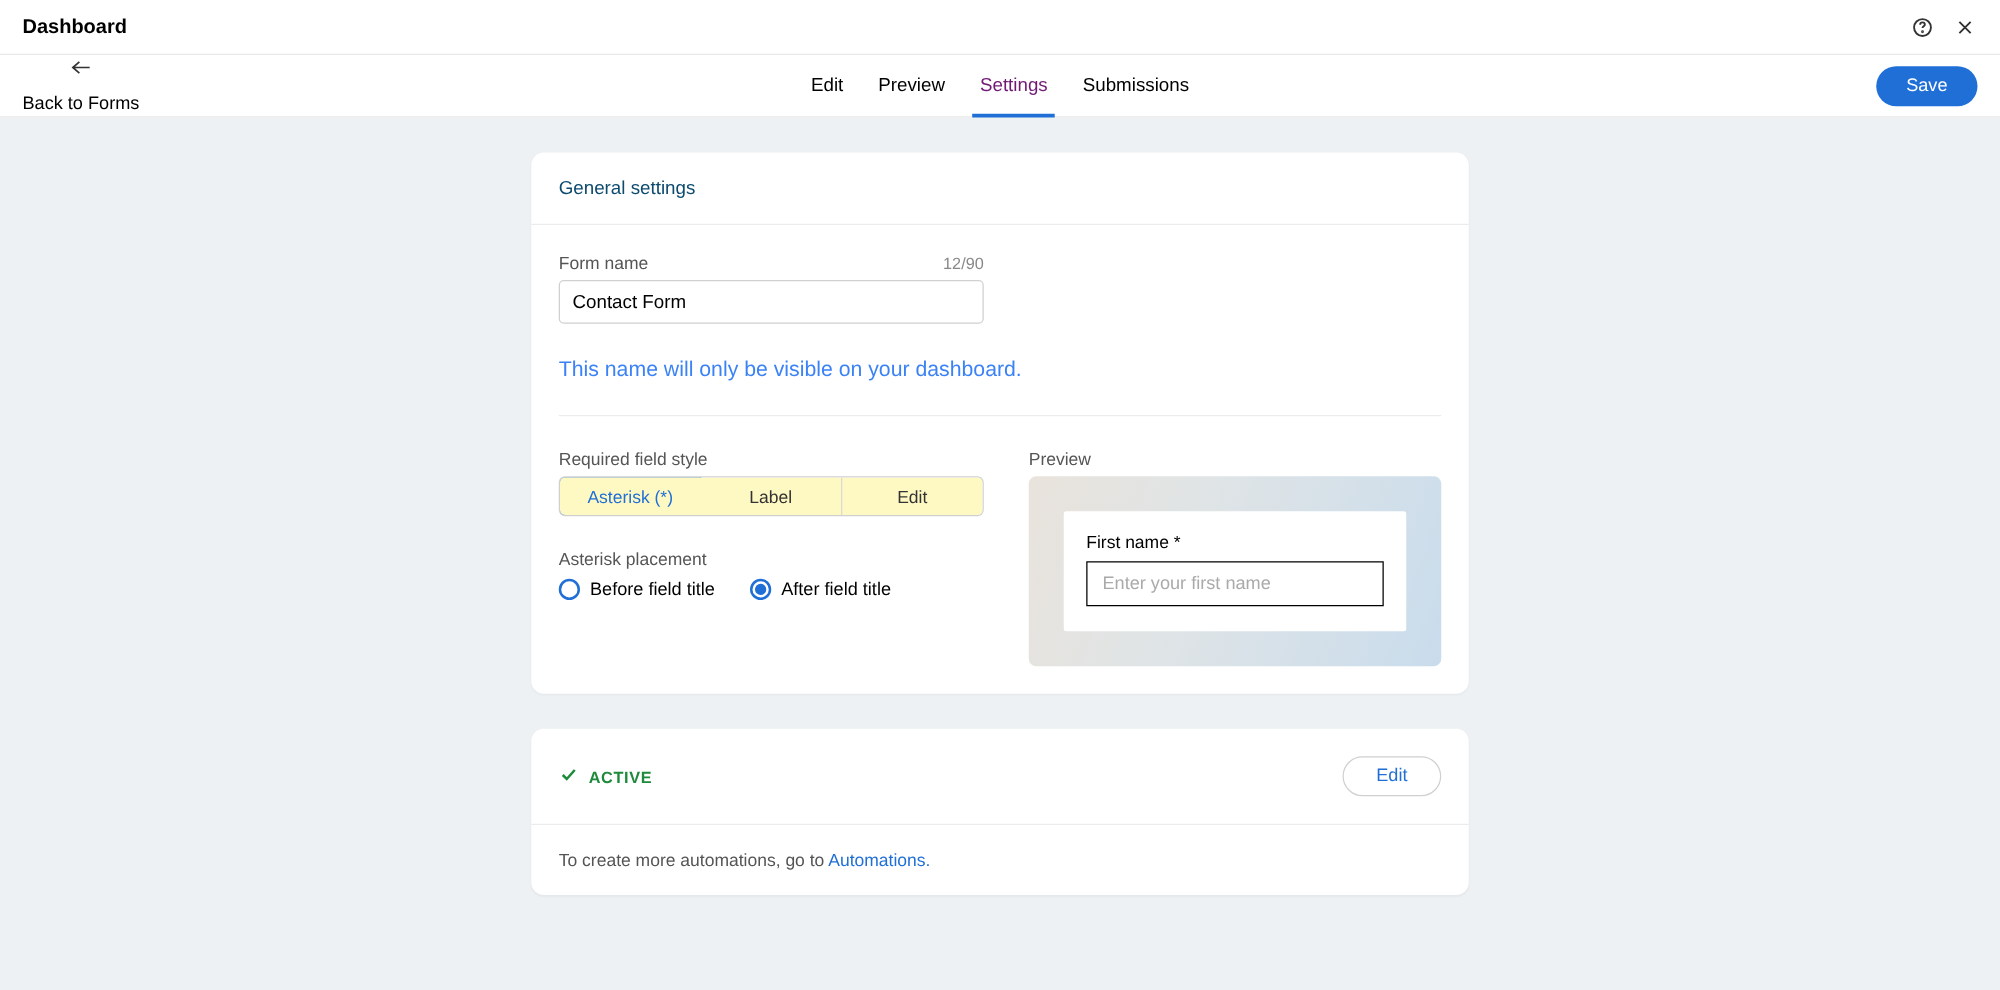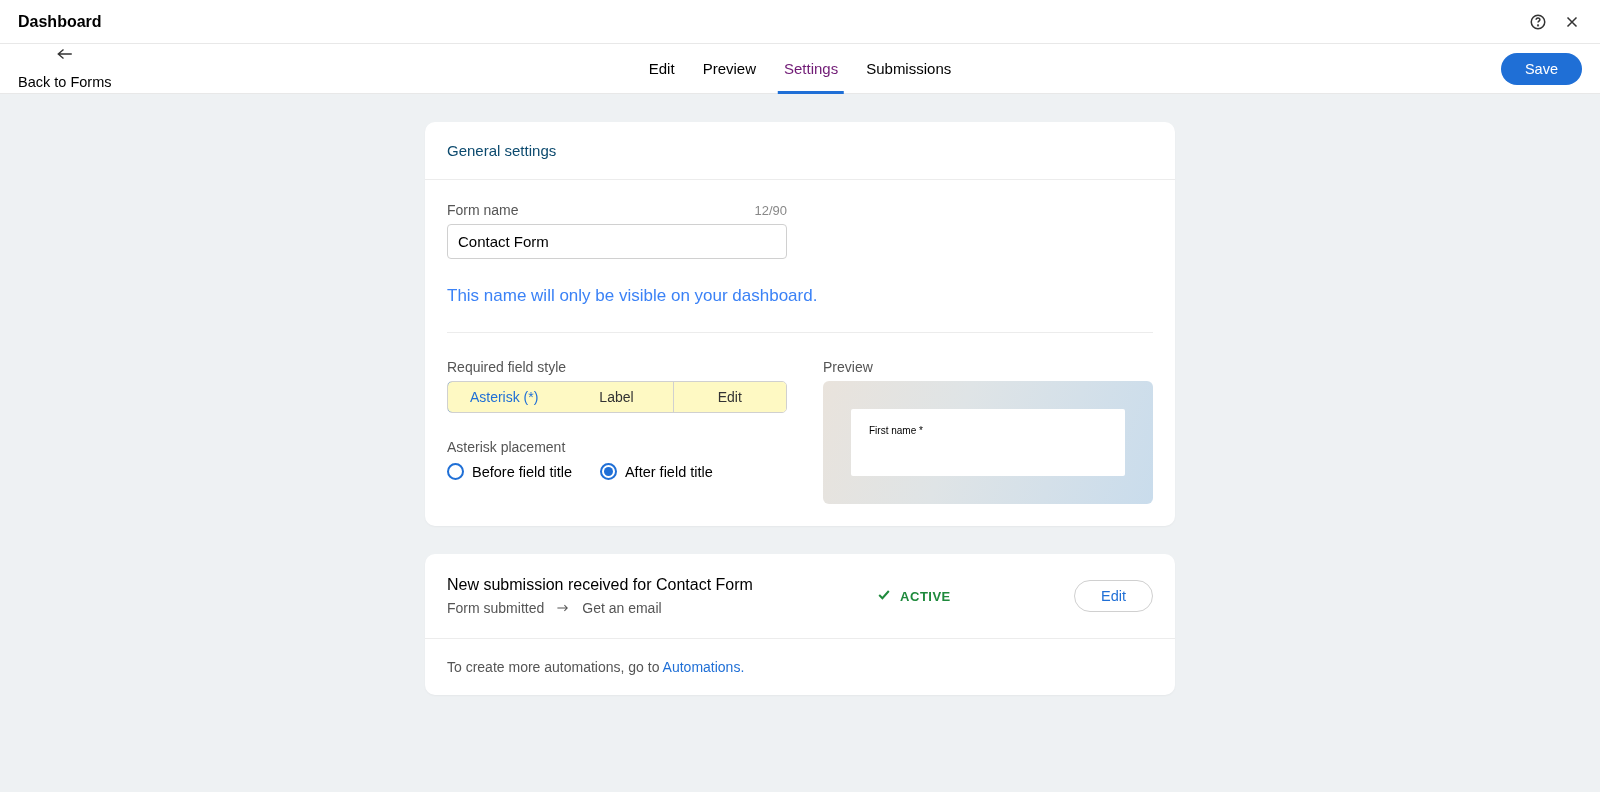--- a/index.html
+++ b/index.html
@@ -236,23 +236,23 @@
       border-radius: 6px;
       padding: 28px;
       margin-top: 6px;
     }
     .preview-card {
       background: #fff;
       padding: 16px 18px 20px 18px;
       border-radius: 2px;
     }
     .preview-field-label {
-      font-size: 10px;
-      color: #000;
-      margin-bottom: 20px;
+      font-size: 14px;
+      color: #000;
+      margin-bottom: 8px;
     }
     .preview-input {
       width: 100%;
       padding: 9px 12px;
       border: 1px solid #000;
       font-size: 14.5px;
       color: #aaa;
     }
     .automation-row {
       display: flex;
@@ -392,42 +392,31 @@
               <span>After field title</span>
             </div>
           </div>
         </div>
 
         <div class="col-right">
           <div class="field-label">Preview</div>
           <div class="preview-box">
             <div class="preview-card">
               <div class="preview-field-label">First name *</div>
+              <div class="preview-input">Enter your first name</div>
             </div>
           </div>
         </div>
       </div>
 
     </div>
   </div>
 
   <div class="panel">
     <div class="automation-row">
-      <div>
-        <div class="automation-title">New submission received for Contact Form</div>
-        <div class="automation-trigger">
-          <span>Form submitted</span>
-          <span>
-            <svg viewBox="0 0 20 12" fill="none" stroke="#555" stroke-width="1.5">
-                <path d="M2 6h14M12 2l4 4-4 4"></path>
-              </svg>
-          </span>
-          <span>Get an email</span>
-        </div>
-      </div>
       <div class="status-badge">
         <span>
           <svg viewBox="0 0 20 20" fill="none" stroke="#1e8a3c" stroke-width="2.5">
               <path d="M4 10l4 4 8-9"></path>
             </svg>
         </span>
         <span>ACTIVE</span>
       </div>
       <button class="edit-btn">Edit</button>
     </div>

